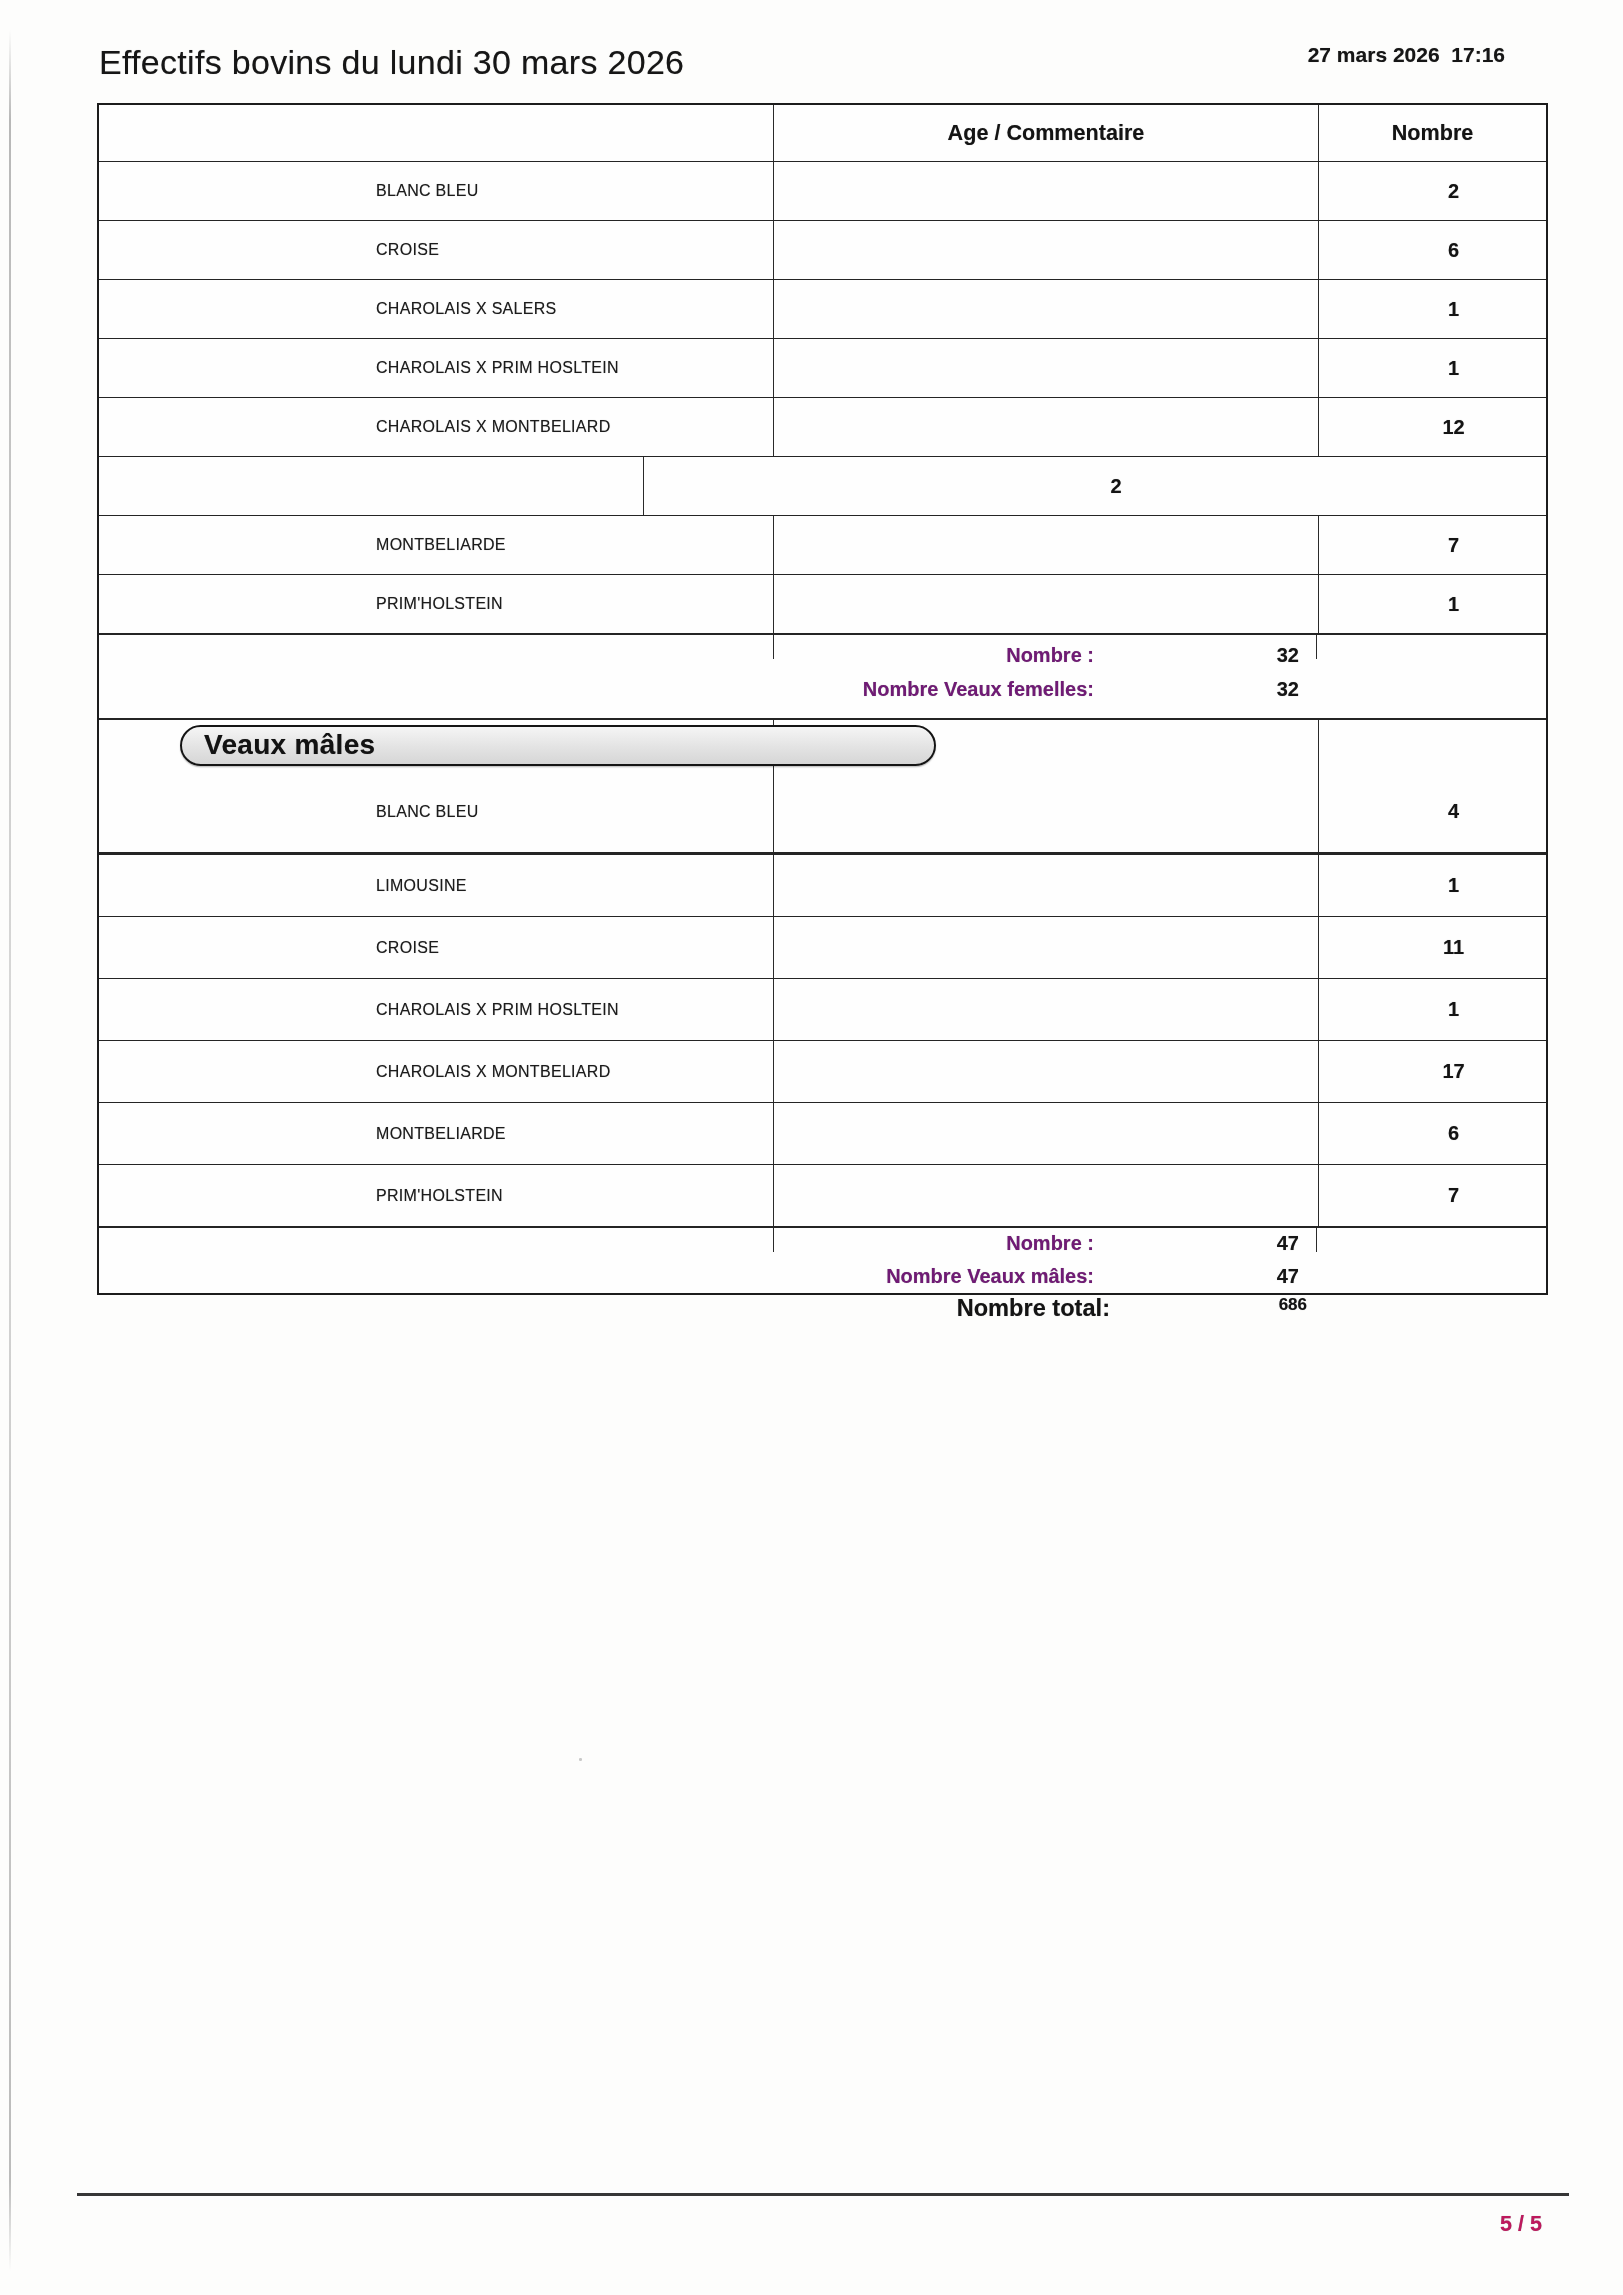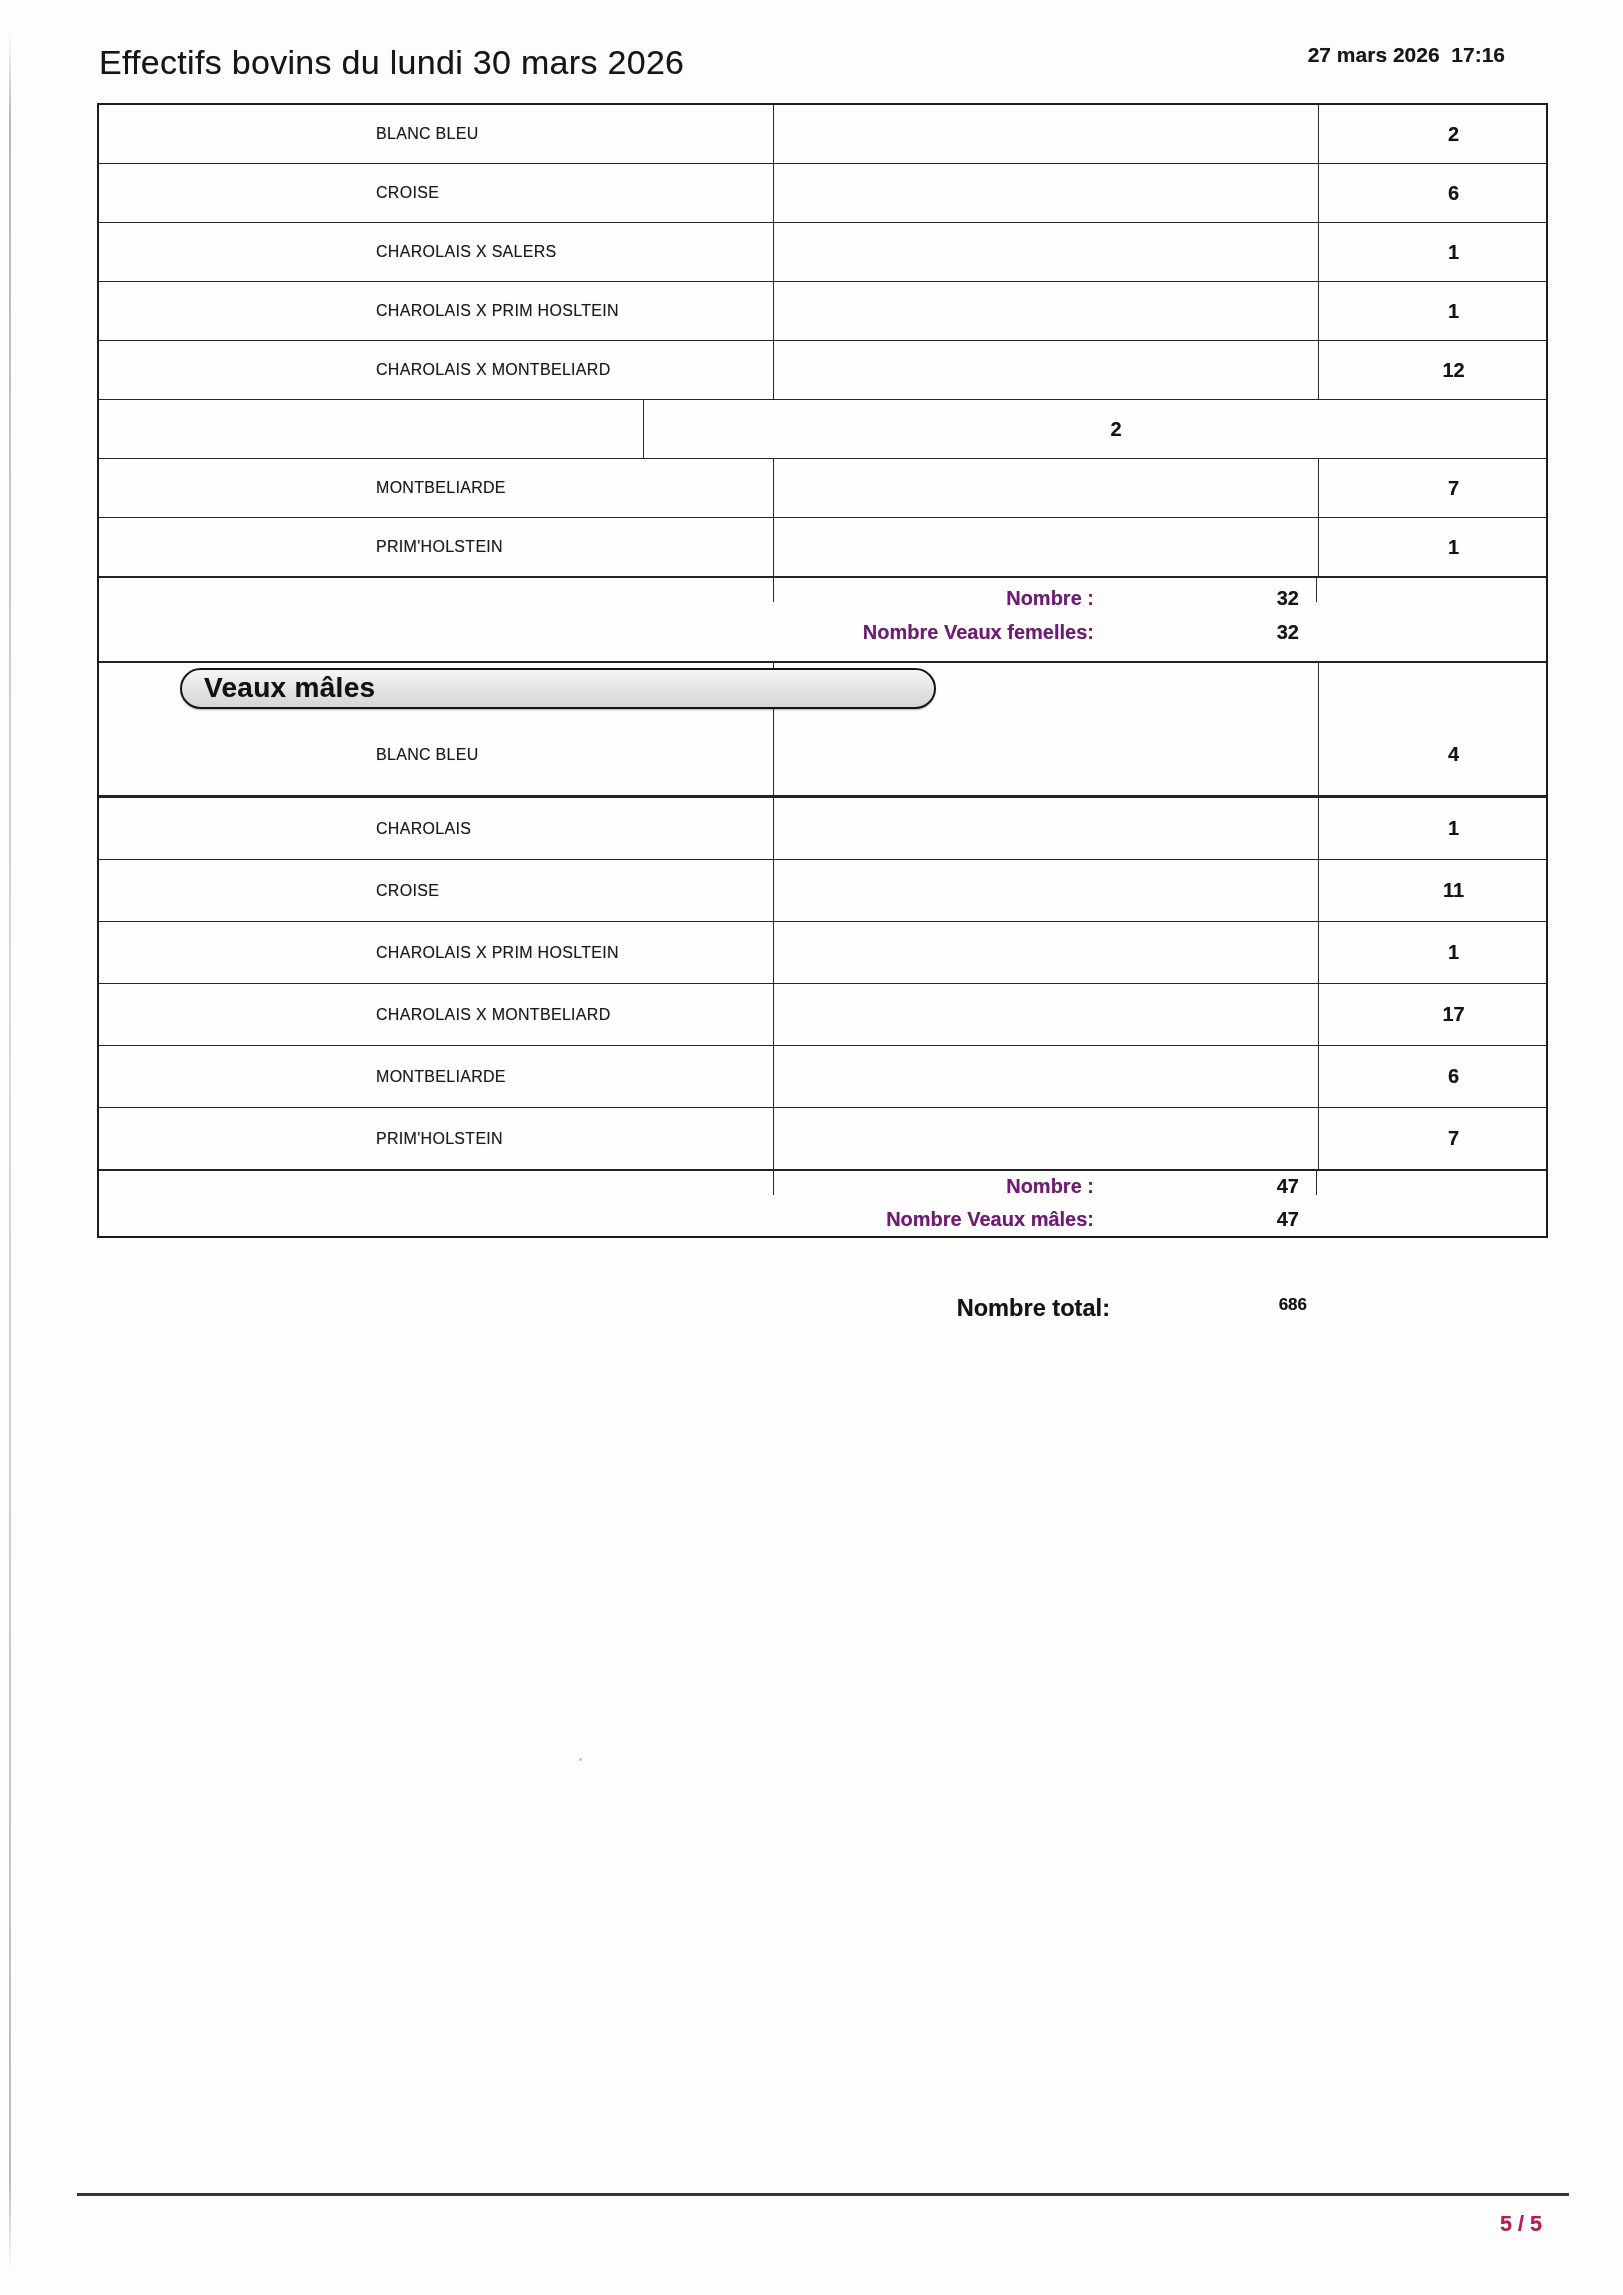--- a/index.html
+++ b/index.html
@@ -109,20 +109,29 @@
 
 <div class="scan-streak"></div>
 <div class="speck s1"></div>
 <div class="speck s2"></div>
 
 <div class="page-title txt">Effectifs bovins du lundi 30 mars 2026</div>
 <div class="print-datetime txt">27 mars 2026  17:16</div>
 
 <div class="report-table">
 
+  <div class="row h-header">
+    <div class="c1"></div>
+    <div class="c2">
+      <span class="head-label txt">Age / Commentaire</span>
+    </div>
+    <div class="c3">
+      <span class="head-label txt">Nombre</span>
+    </div>
+  </div>
 
   <div class="row h-s1">
     <div class="c1">
         <span class="breed txt">BLANC BLEU</span>
       </div>
     <div class="c2"></div>
     <div class="c3">
         <span class="count txt">2</span>
       </div>
   </div>
@@ -213,21 +222,21 @@
     <div class="c1">
         <span class="breed txt">BLANC BLEU</span>
       </div>
     <div class="c2"></div>
     <div class="c3">
         <span class="count txt">4</span>
       </div>
   </div>
   <div class="row h-s2">
     <div class="c1">
-        <span class="breed txt">CHAROLAIS</span>
+        <span class="breed txt">LIMOUSINE</span>
       </div>
     <div class="c2"></div>
     <div class="c3">
         <span class="count txt">1</span>
       </div>
   </div>
   <div class="row h-s2">
     <div class="c1">
         <span class="breed txt">CROISE</span>
       </div>

